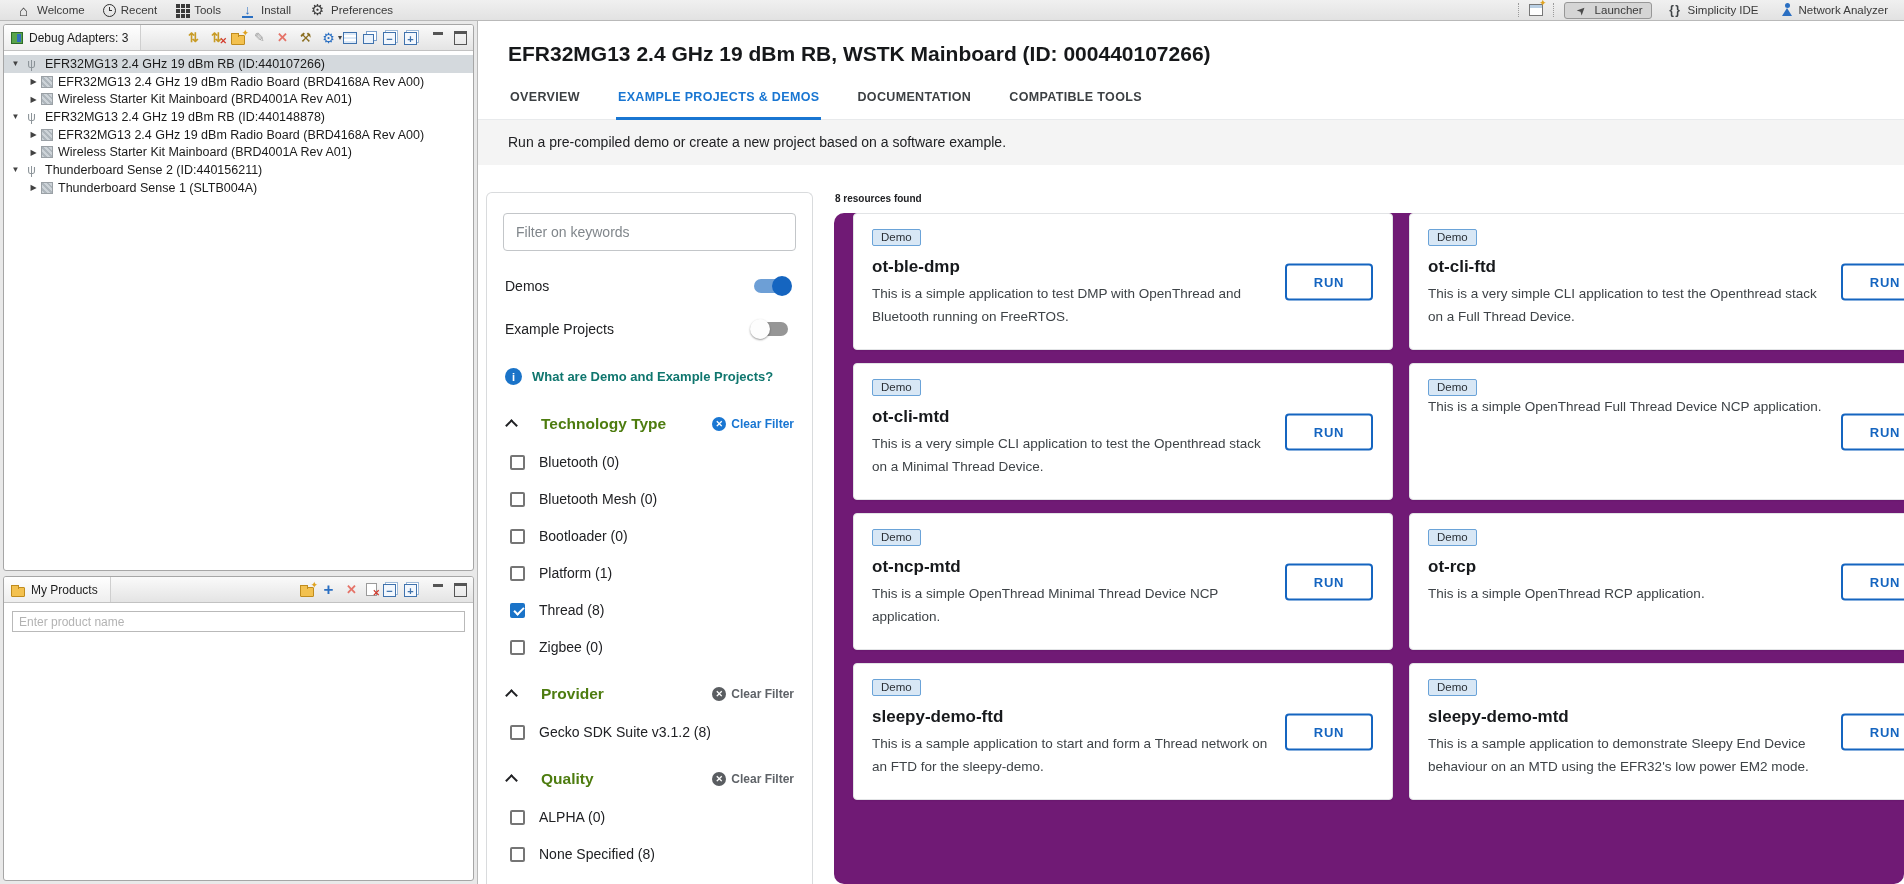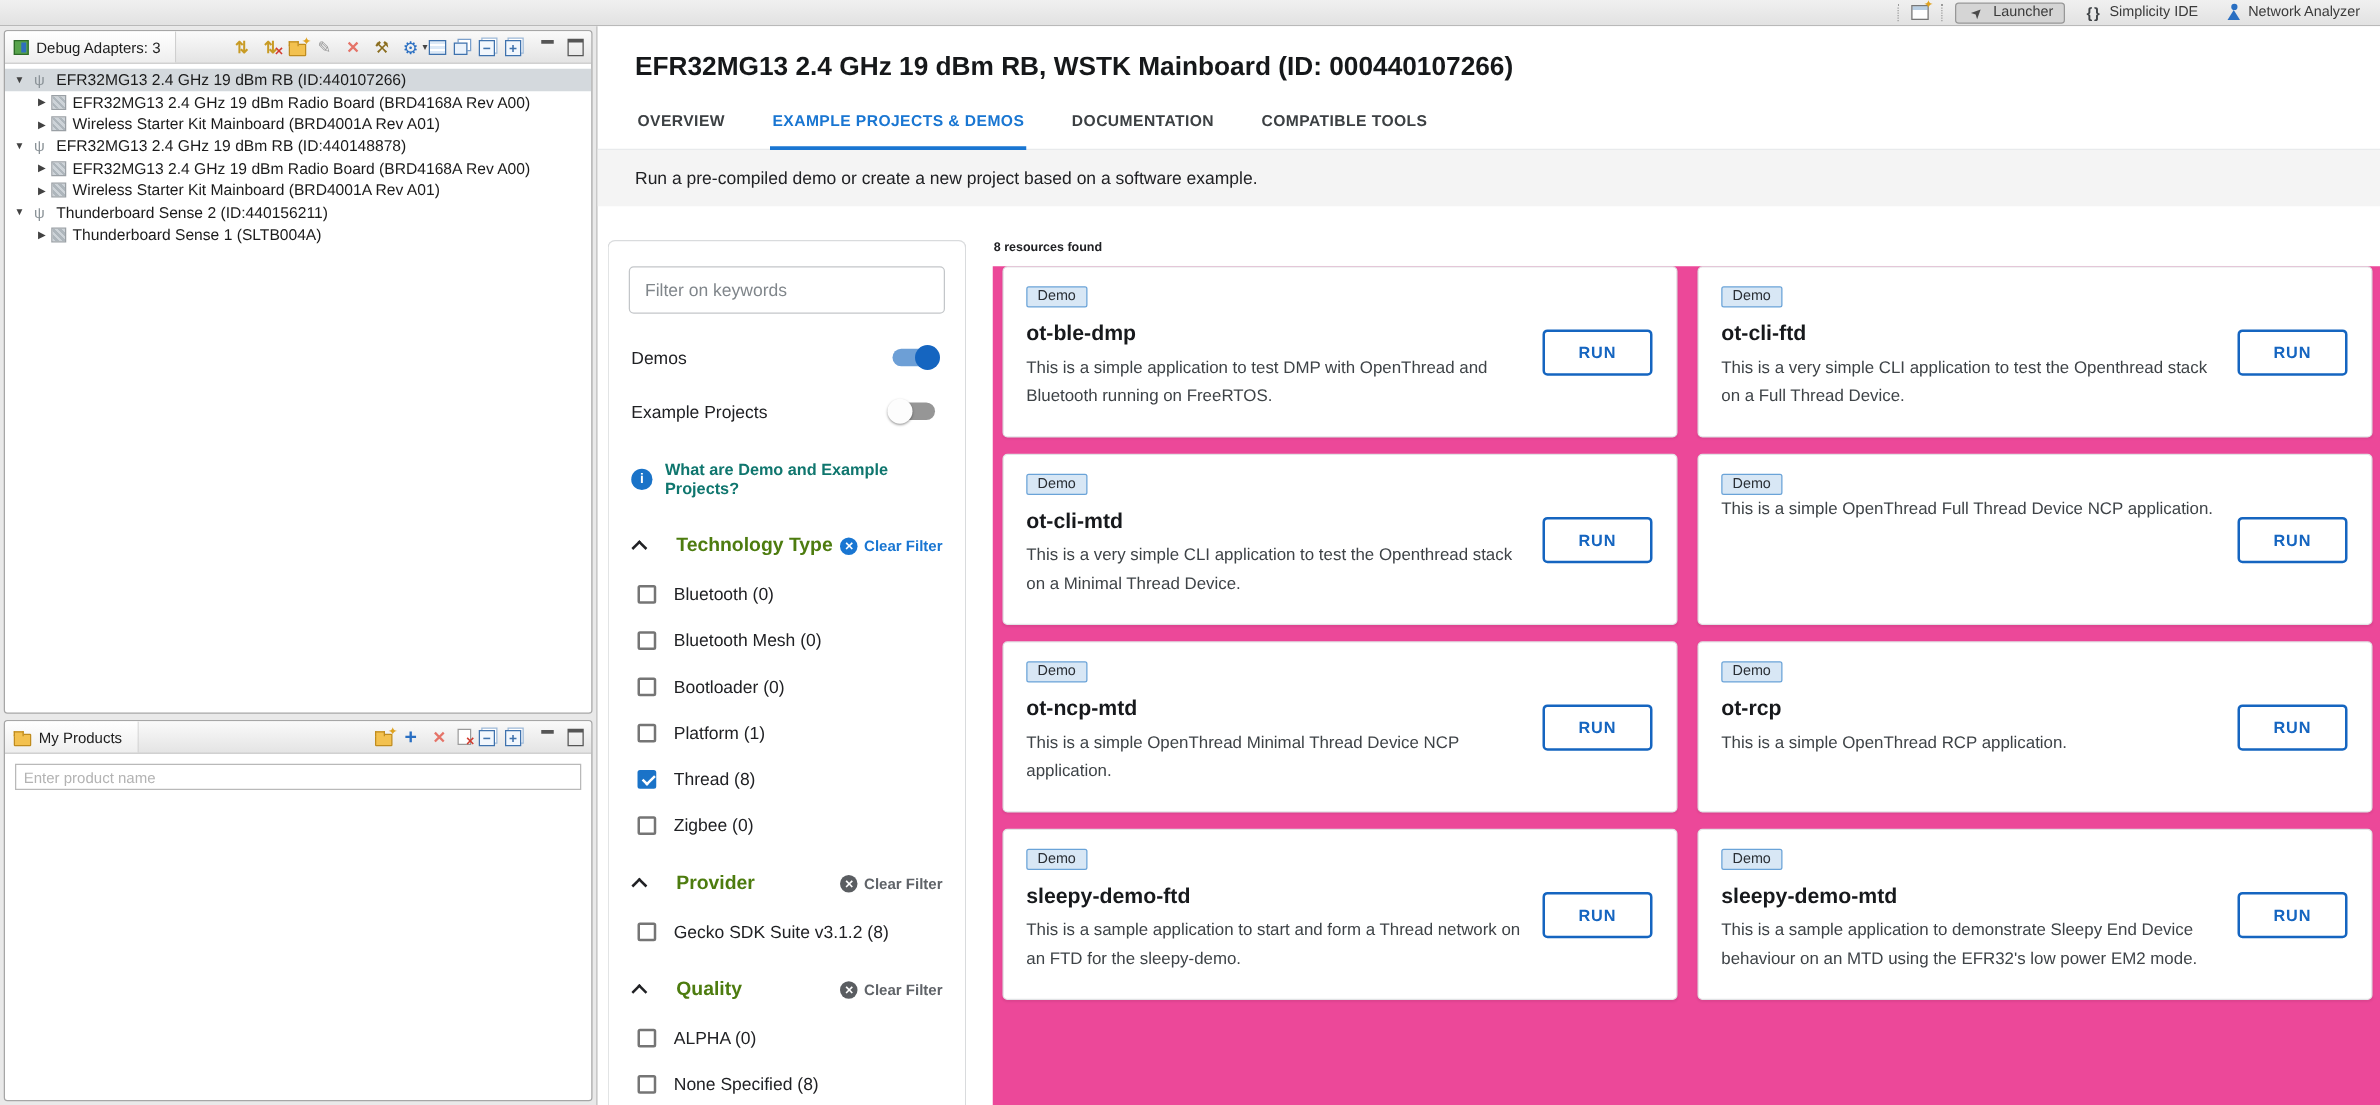--- a/index.html
+++ b/index.html
@@ -88,21 +88,21 @@
 
   
   .main { flex:1; background:#fff; display:flex; flex-direction:column; overflow:hidden; border-left:1px solid #b9b9b9; }
   .page-title { font-size:21px; font-weight:600; color:#16181a; margin:21px 0 0 30px; }
   .tabs { display:flex; gap:34px; padding:18px 0 0 30px; border-bottom:1px solid #e8eaec; }
   .tab { font-size:12.5px; font-weight:bold; letter-spacing:.35px; color:#3c4043; padding:6px 2px 13px; border-bottom:3px solid transparent; margin-bottom:-1px; cursor:pointer; }
   .tab.active { color:#1976d2; border-bottom-color:#1976d2; }
   .subtitle-bar { background:#f4f4f4; padding:14px 30px 15px; font-size:14px; font-weight:normal; color:#202124; }
 
   .content { flex:1; display:flex; padding:27px 0 0 8px; overflow:hidden; }
-  .filter-panel { width:287px; flex:none; background:#fff; border:1px solid #d9dbdd; border-bottom:none; border-radius:6px 6px 0 0; padding:20px 16px; }
+  .filter-panel { width:327px; flex:none; background:#fff; border:1px solid #d9dbdd; border-bottom:none; border-radius:6px 6px 0 0; padding:20px 16px; }
   .kw-input { width:100%; height:38px; border:1px solid #c3c6c9; border-radius:4px; padding:0 12px; font-size:14px; color:#333; outline:none; }
   .kw-input::placeholder { color:#80868b; }
   .toggle-row { display:flex; align-items:center; justify-content:space-between; margin:27px 8px 0 2px; }
   .toggle-label { font-size:14px; color:#202124; }
   .toggle { width:34px; height:14px; border-radius:8px; position:relative; cursor:pointer; }
   .toggle .knob { position:absolute; top:-3px; width:20px; height:20px; border-radius:50%; }
   .toggle.on  { background:#6d9fd6; } .toggle.on .knob { right:-4px; background:#1565c0; }
   .toggle.off { background:#969696; } .toggle.off .knob { left:-4px; background:#fdfdfd; box-shadow:0 1px 2px rgba(0,0,0,.4); }
   .info-row { display:flex; align-items:center; gap:10px; margin:31px 0 4px 2px; }
   .info-icon { width:17px; height:17px; flex:none; border-radius:50%; background:#1a73c8; color:#fff; font-weight:bold; font-size:11px; display:flex; align-items:center; justify-content:center; }
@@ -116,32 +116,54 @@
   .clear-filter.active { color:#1976d2; } .clear-filter.active .cfx { background:#1976d2; }
   .clear-filter.inactive { color:#5f6368; } .clear-filter.inactive .cfx { background:#5a5d61; }
   .opt-row { display:flex; align-items:center; gap:14px; margin:21px 0 0 7px; }
   .checkbox { width:15px; height:15px; border:2px solid #757575; border-radius:2px; position:relative; flex:none; cursor:pointer; }
   .checkbox.checked { background:#1a73c8; border-color:#1a73c8; }
   .checkbox.checked::after { content:""; position:absolute; left:1.5px; top:2.5px; width:8px; height:4px; border-left:2px solid #fff; border-bottom:2px solid #fff; transform:rotate(-45deg); }
   .opt-label { font-size:14px; color:#202124; }
 
   .results { flex:1; margin-left:21px; display:flex; flex-direction:column; overflow:hidden; }
   .results-count { font-size:10px; font-weight:bold; color:#202124; margin:1px 0 9px 1px; }
-  .cards-area { flex:1; background:#ec4899; padding:0 8px 30px 8px; }
+  .cards-area { flex:1; background:#701a75; padding:0 8px 30px 19px;border-radius:10px; }
   .cards-grid { display:grid; grid-template-columns:540px 540px; gap:13px 16px; }
   .card { position:relative; height:137px; background:#fff; border:1px solid #e2e4e6; border-radius:4px; box-shadow:0 1px 2px rgba(0,0,0,.07); padding:13px 18px; }
   .badge { display:inline-block; font-size:11.5px; color:#2a2f35; background:#d8e7f5; border:1px solid #6aa3d8; border-radius:2px; padding:1px 8px 2px; }
   .card-title { font-size:17px; font-weight:bold; color:#17191c; margin:11px 0 6px; }
   .card-desc { font-size:13.5px; color:#3e4347; line-height:1.68; width:406px; }
   .run-btn { position:absolute; right:19px; top:50%; transform:translateY(-50%); width:88px; height:37px; background:#fff; border:2px solid #1565c0; border-radius:4px; color:#1565c0; font-family:"Liberation Sans",sans-serif; font-weight:bold; font-size:13px; letter-spacing:.8px; cursor:pointer; }
 </style>
 </head>
 <body>
 
 <div class="menubar">
+  <div style="display:flex;height:100%">
+      <div class="mb-item">
+        <span class="ticon home-icon"></span>
+        <span>Welcome</span>
+      </div>
+      <div class="mb-item">
+        <span class="ticon clock-icon"></span>
+        <span>Recent</span>
+      </div>
+      <div class="mb-item">
+        <span class="ticon grid-icon"></span>
+        <span>Tools</span>
+      </div>
+      <div class="mb-item">
+        <span class="ticon install-icon"></span>
+        <span>Install</span>
+      </div>
+      <div class="mb-item">
+        <span class="ticon prefs-gear-icon"></span>
+        <span>Preferences</span>
+      </div>
+    </div>
   <div class="mb-right">
     <span class="mb-sep"></span>
     <span class="ticon open-perspective-icon"></span>
     <span class="mb-sep"></span>
     <div style="display:flex;align-items:center;gap:6px">
         <div class="persp-item active">
           <span class="ticon rocket-icon"></span>
           <span>Launcher</span>
         </div>
         <div class="persp-item">

